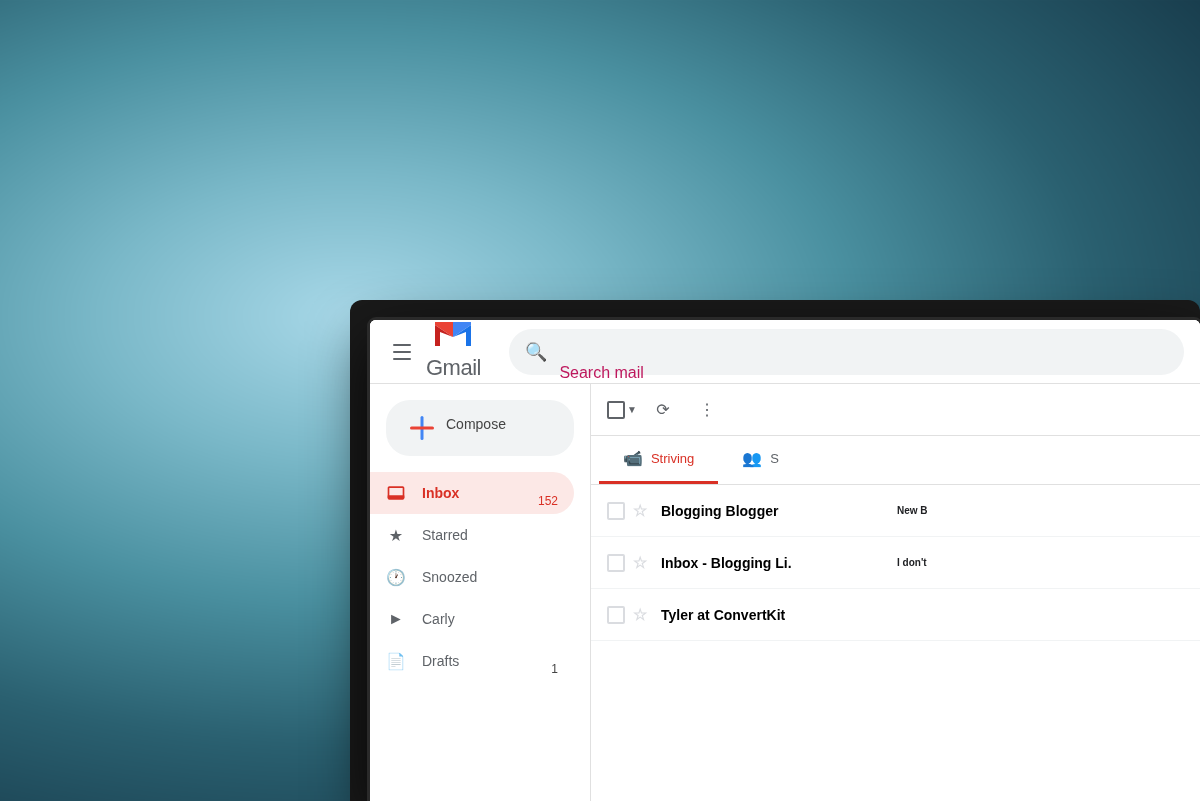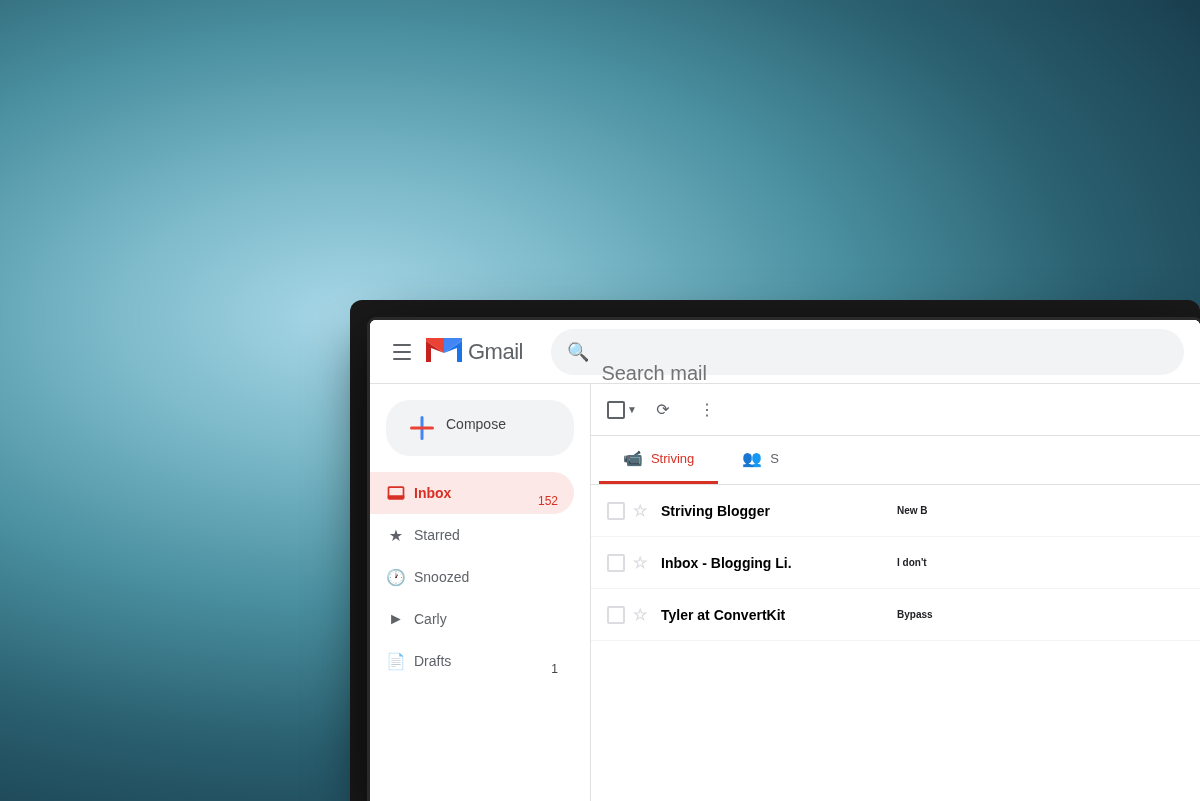--- a/index.html
+++ b/index.html
@@ -83,20 +83,21 @@
       height: 2px;
       background: #5f6368;
       border-radius: 1px;
     }
 
     .gmail-logo-area {
       display: flex;
       align-items: center;
       gap: 6px;
       margin-right: 20px;
+      flex-direction: column;
     }
 
     
     .gmail-m-logo {
       width: 36px;
       height: 27px;
       position: relative;
     }
 
     .gmail-m-logo svg {
@@ -124,22 +125,22 @@
       gap: 12px;
       cursor: text;
     }
 
     .search-icon-wrap {
       color: #5f6368;
       font-size: 18px;
     }
 
     .search-placeholder {
-      color: #737373;
-      font-size: 20px;
+      color: #be185d;
+      font-size: 16px;
       margin-top: 43px;
     }
 
     
     .gmail-main {
       display: flex;
       flex: 1;
       overflow: hidden;
     }
 
@@ -201,21 +202,21 @@
     }
 
     .sidebar-item {
       display: flex;
       align-items: center;
       padding: 21px 16px;
       height: 40px;
       cursor: pointer;
       border-radius: 0 24px 24px 0;
       margin-right: 16px;
-      gap: 8px;
+      gap: 16px;
       font-size: 14px;
       color: #5f6368;
       position: relative;
     }
 
     .sidebar-item.active {
       background: #fce8e6;
       color: #d93025;
       font-weight: 600;
     }
@@ -499,35 +500,34 @@
             <span class="tab-icon social">👥</span>
             <span>S</span>
           </div>
         </div>
 
         <div class="email-list">
 
           <div class="email-row unread">
             <div class="email-checkbox"></div>
             <span class="email-star">☆</span>
-            <span class="email-sender">Striving Blogger</span>
+            <span class="email-sender">Blogging Blogger</span>
             <span class="email-subject">New B</span>
           </div>
 
           <div class="email-row unread">
             <div class="email-checkbox"></div>
             <span class="email-star">☆</span>
             <span class="email-sender">Inbox - Blogging Li.</span>
             <span class="email-subject">I don't</span>
           </div>
 
           <div class="email-row unread">
             <div class="email-checkbox"></div>
             <span class="email-star">☆</span>
             <span class="email-sender">Tyler at ConvertKit</span>
-            <span class="email-subject">Bypass</span>
           </div>
 
         </div>
       </div>
     </div>
   </div>
 </div>
 
 </body></html>

